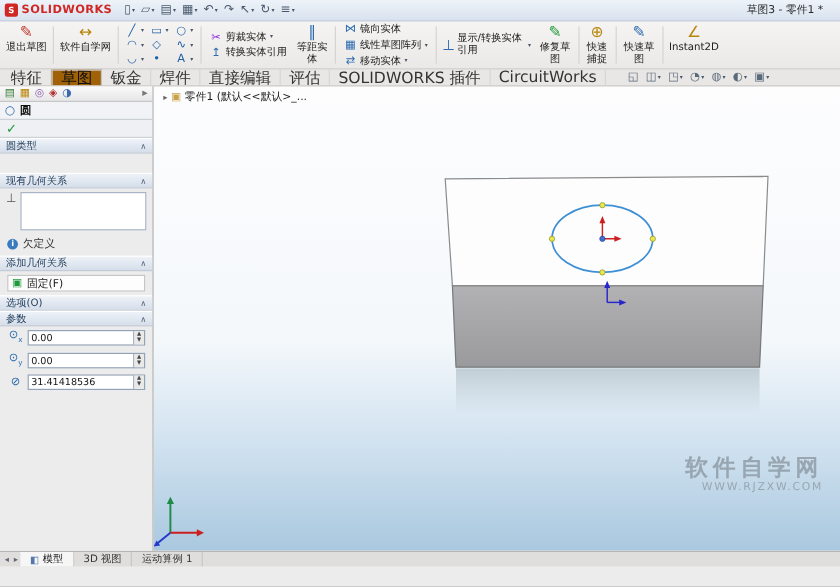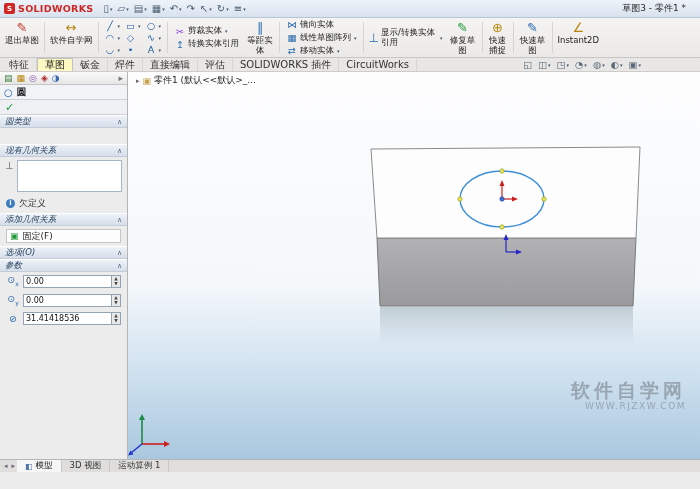--- a/index.html
+++ b/index.html
@@ -30,41 +30,41 @@
   .rb-row .ic{font-size:9.5px;width:12px;text-align:center;line-height:11px;}
   .rb-row .lb{font-size:8.5px;white-space:nowrap;color:#222;}
   .rb-med{display:flex;align-items:center;gap:2px;padding:2px 3px;border-radius:2px;}
   .rb-med .lb{font-size:8.5px;width:56px;line-height:9.5px;color:#222;}
   .eg{display:grid;grid-template-columns:repeat(3,1fr);grid-auto-rows:12px;gap:0 1px;align-content:center;padding:0 2px;}
   .eg .cell{display:flex;align-items:center;gap:1px;padding:0 2px;border-radius:2px;}
   .eg .g{font-size:9.5px;color:#1f5fa6;width:11px;text-align:center;line-height:11px;}
 
   
   .tabrow{height:14px;display:flex;align-items:stretch;background:#e9e7e5;border-bottom:1px solid #cfcdcb;padding-left:2px;}
-  .tab{display:flex;align-items:center;padding:0 7px;font-size:10px;color:#333;border-right:1px solid #d8d6d4;white-space:nowrap;}
-  .tab.active{background:#fef9c3;border:1px solid #c4c2c0;border-bottom:none;color:#111;}
+  .tab{display:flex;align-items:center;padding:0 7px;font-size:13px;color:#333;border-right:1px solid #d8d6d4;white-space:nowrap;}
+  .tab.active{background:#a16207;border:1px solid #c4c2c0;border-bottom:none;color:#111;}
   .viewtools{margin-left:auto;margin-right:58px;display:flex;align-items:center;gap:4px;}
   .vbtn{display:flex;align-items:center;padding:0 1px;}
   .vbtn .g{font-size:9.5px;color:#5a6a7a;line-height:10px;}
 
   
   .main{display:flex;height:387px;}
 
   
   .panel{width:128px;min-width:128px;background:#ececec;border-right:1px solid #b5b5b5;display:flex;flex-direction:column;overflow:hidden;}
   .ptabs{height:13px;display:flex;align-items:center;gap:4px;padding:0 4px;background:linear-gradient(#fafafa,#e6e6e6);border-bottom:1px solid #c6c6c6;}
   .pt{font-size:9px;line-height:10px;}
   .pt.arrow{margin-left:auto;color:#777;}
   .p-title{display:flex;align-items:center;gap:4px;height:15px;padding:0 4px;background:#f1f3f6;border-bottom:1px solid #ccd1d8;}
   .p-title .cic{color:#1f5fa6;font-weight:bold;font-size:10px;}
   .p-title .tt{font-weight:bold;font-size:9.5px;color:#111;}
   .p-check{height:15px;display:flex;align-items:center;padding:0 5px;border-bottom:1px solid #ccd1d8;background:#eef0f3;}
   .ok{color:#1f9a3a;font-weight:bold;font-size:11px;line-height:11px;}
   .sec-h{height:13px;display:flex;align-items:center;justify-content:space-between;padding:0 5px;background:linear-gradient(#eef2f8,#d5deea);border-top:1px solid #fff;border-bottom:1px solid #c2cbd8;color:#27425f;}
-  .sec-h .st{font-size:8.5px;font-style:italic;}
+  .sec-h .st{font-size:8.5px;}
   .sec-h .chev{font-size:7px;color:#55677f;}
   .sec-body{padding:2px 4px;}
   .sec-body.empty{height:16px;}
   .rel-wrap{display:flex;gap:3px;padding:3px 5px 2px;}
   .rel-ic{font-size:10px;color:#555;line-height:11px;}
   .rel-box{flex:1;height:32px;background:#fff;border:1px solid #a8b4c4;}
   .info{display:flex;align-items:center;gap:4px;padding:3px 6px;color:#333;}
   .iic{width:9px;height:9px;border-radius:50%;background:#3a7bbf;color:#fff;font-size:7px;line-height:9px;text-align:center;font-weight:bold;}
   .fixrow{display:flex;align-items:center;gap:4px;margin:3px 6px;padding:1px 3px;background:#fdfdfd;border:1px solid #c6c6c6;height:14px;}
   .fic{color:#1f9a3a;font-size:9px;line-height:10px;}

